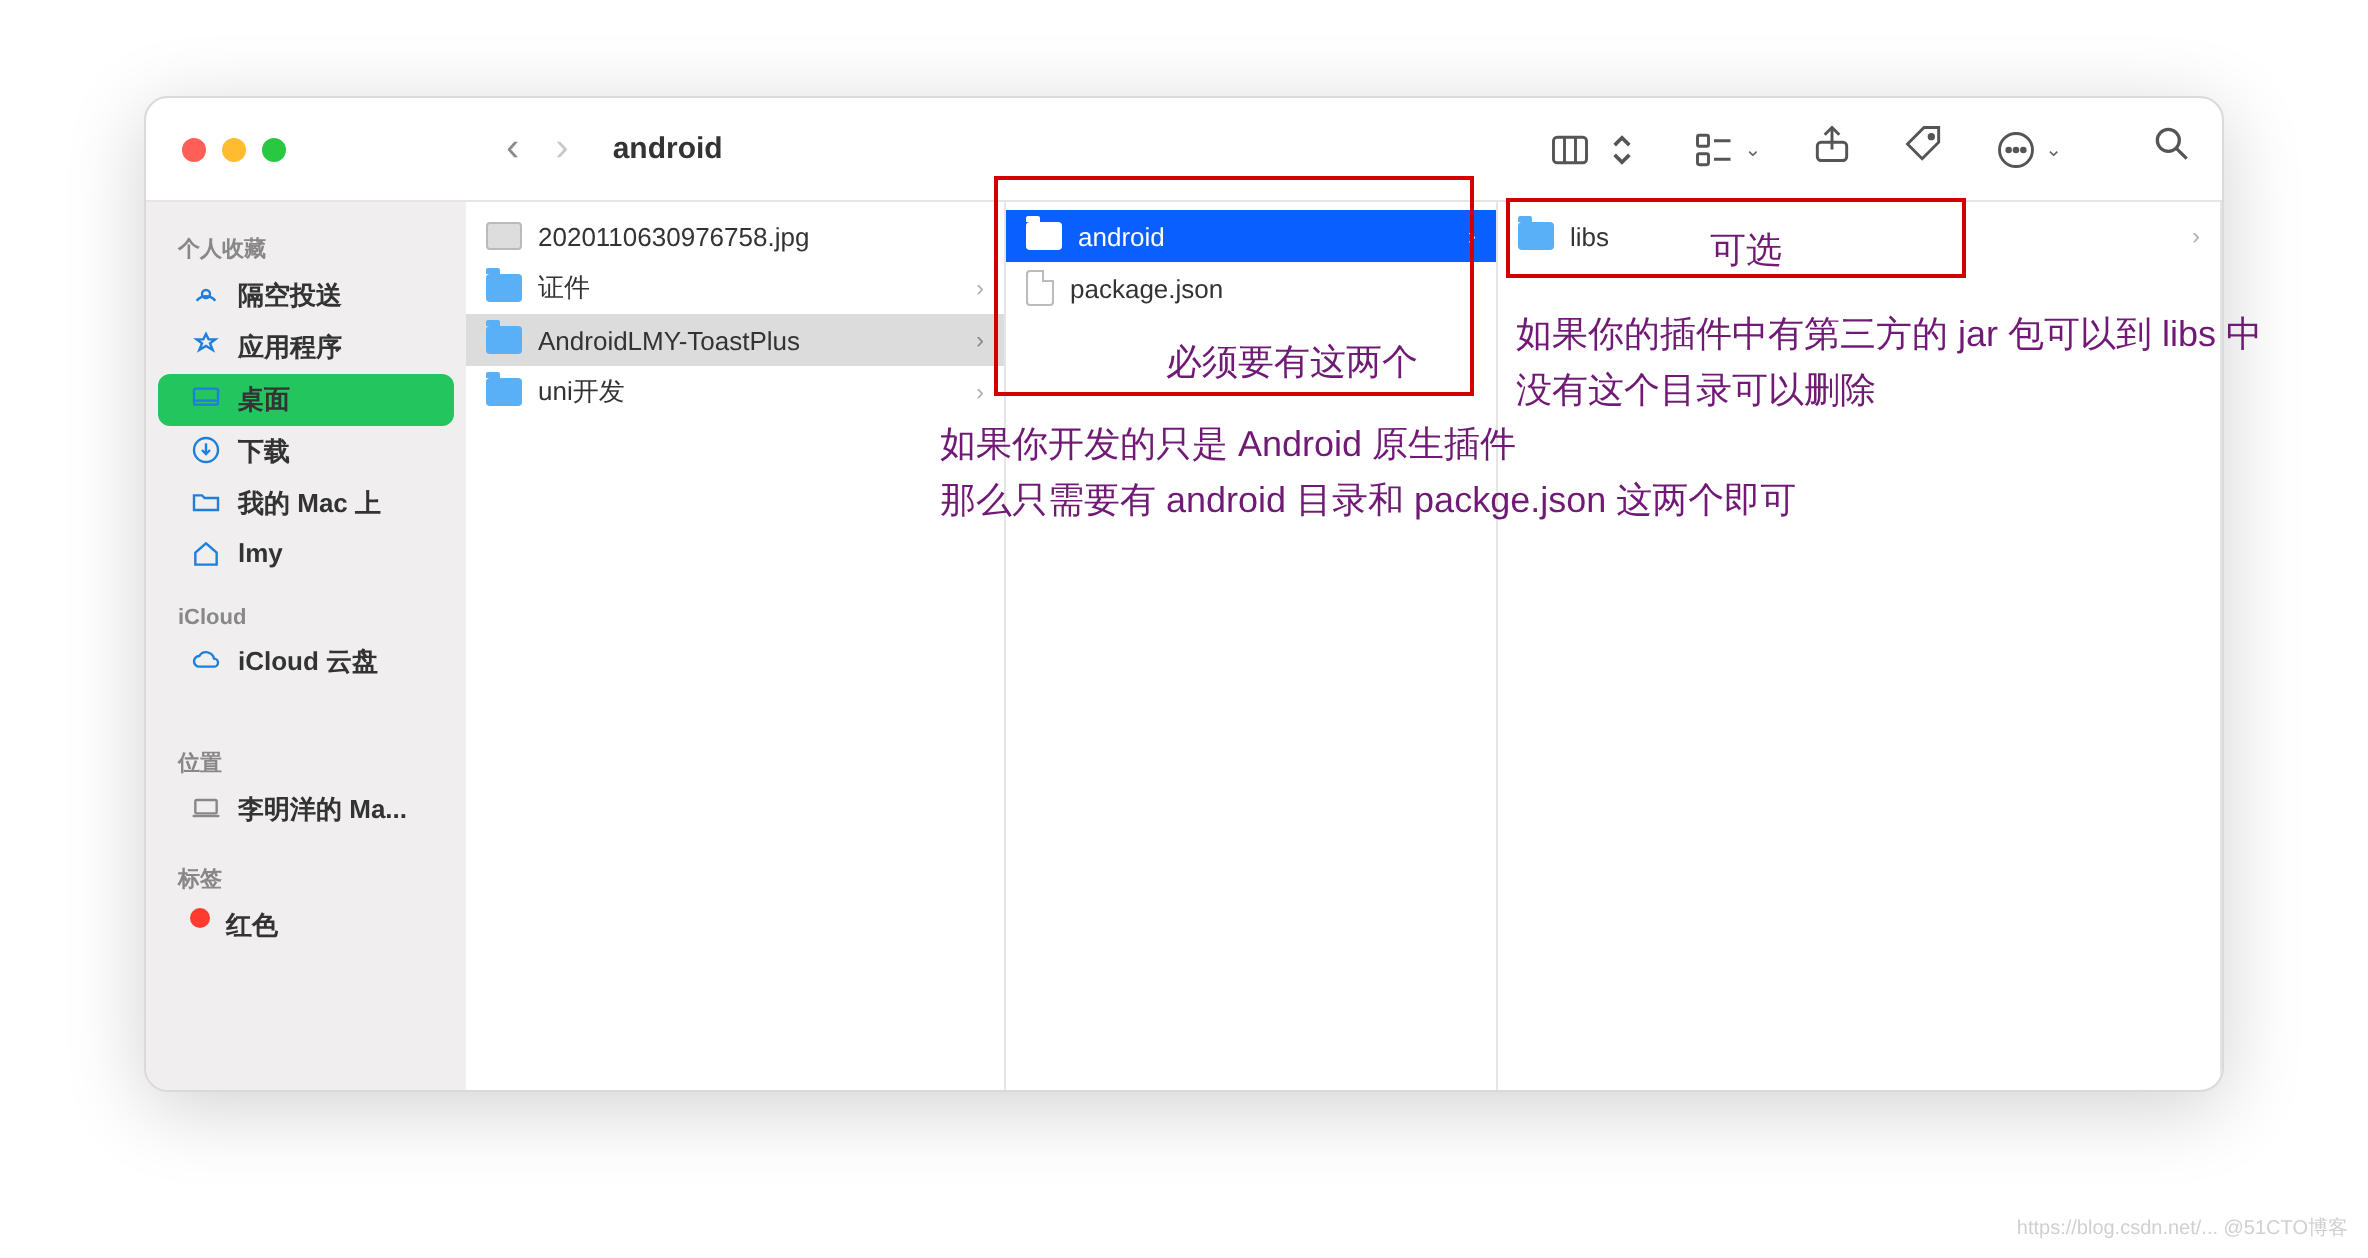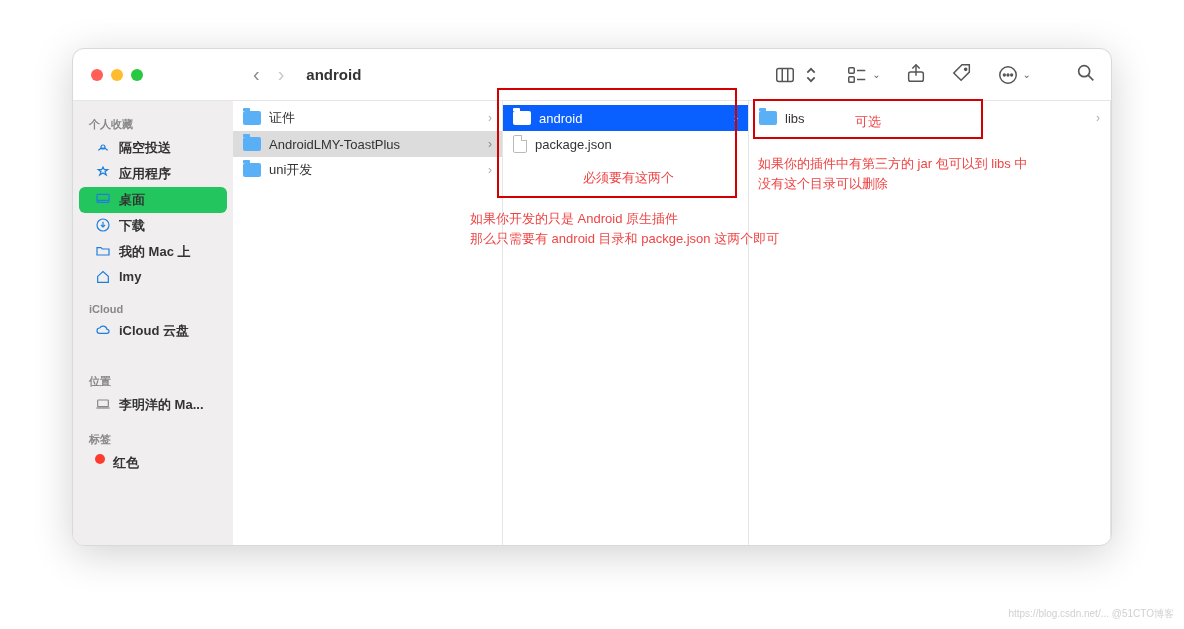--- a/index.html
+++ b/index.html
@@ -39,21 +39,21 @@
   .row.selgrey{ background:#dcdcdc; } .row.selgrey .arrow{color:#888;}
   .row.selblue{ background:#0a60ff; color:#fff;} .row.selblue .arrow{color:#fff;}
   .folder-ic{ width:18px;height:14px; background:#5ab0f7; border-radius:2px; position:relative;}
   .folder-ic::before{content:"";position:absolute;left:0;top:-3px;width:7px;height:3px;background:#5ab0f7;border-radius:1px 1px 0 0;}
   .folder-ic.white{ background:#fff;} .folder-ic.white::before{background:#fff;}
   .file-ic{ width:14px;height:18px;border:1px solid #bbb;border-radius:2px;background:#fff;position:relative;}
   .file-ic::after{content:"";position:absolute;right:-1px;top:-1px;width:5px;height:5px;background:#fff;border-left:1px solid #bbb;border-bottom:1px solid #bbb;}
   .img-ic{ width:18px;height:14px;background:#ddd;border-radius:2px;border:1px solid #bbb;}
   .redbox1{ position:absolute; left:497px; top:88px; width:240px; height:110px; border:2px solid #d40000; pointer-events:none;}
   .redbox2{ position:absolute; left:753px; top:99px; width:230px; height:40px; border:2px solid #d40000; pointer-events:none;}
-  .redtext{ position:absolute; color:#ef4444; font-size:13px; line-height:1.55; }
+  .redtext{ position:absolute; color:#701a75; font-size:18px; line-height:1.55; }
   .watermark{ position:absolute; right:10px; bottom:8px; font-size:10px; color:#d0d0d0; }
 </style>
 </head>
 <body>
 
 <div class="window">
   <div class="toolbar">
     <div class="traffic">
       <div class="dot red"></div>
       <div class="dot yellow"></div>
@@ -197,20 +197,24 @@
       <div class="side-head" style="margin-top:8px">标签</div>
       <div class="side-item">
           <span class="tag-dot" style="background:#ff3b30"></span>
           <span>红色</span>
         </div>
     </div>
 
     <div class="columns">
       <div class="col c1">
         <div class="row">
+            <span class="img-ic"></span>
+            <span>2020110630976758.jpg</span>
+          </div>
+        <div class="row">
             <span class="folder-ic"></span>
             <span>证件</span>
             <span class="arrow">›</span>
           </div>
         <div class="row selgrey">
             <span class="folder-ic"></span>
             <span>AndroidLMY-ToastPlus</span>
             <span class="arrow">›</span>
           </div>
         <div class="row">

